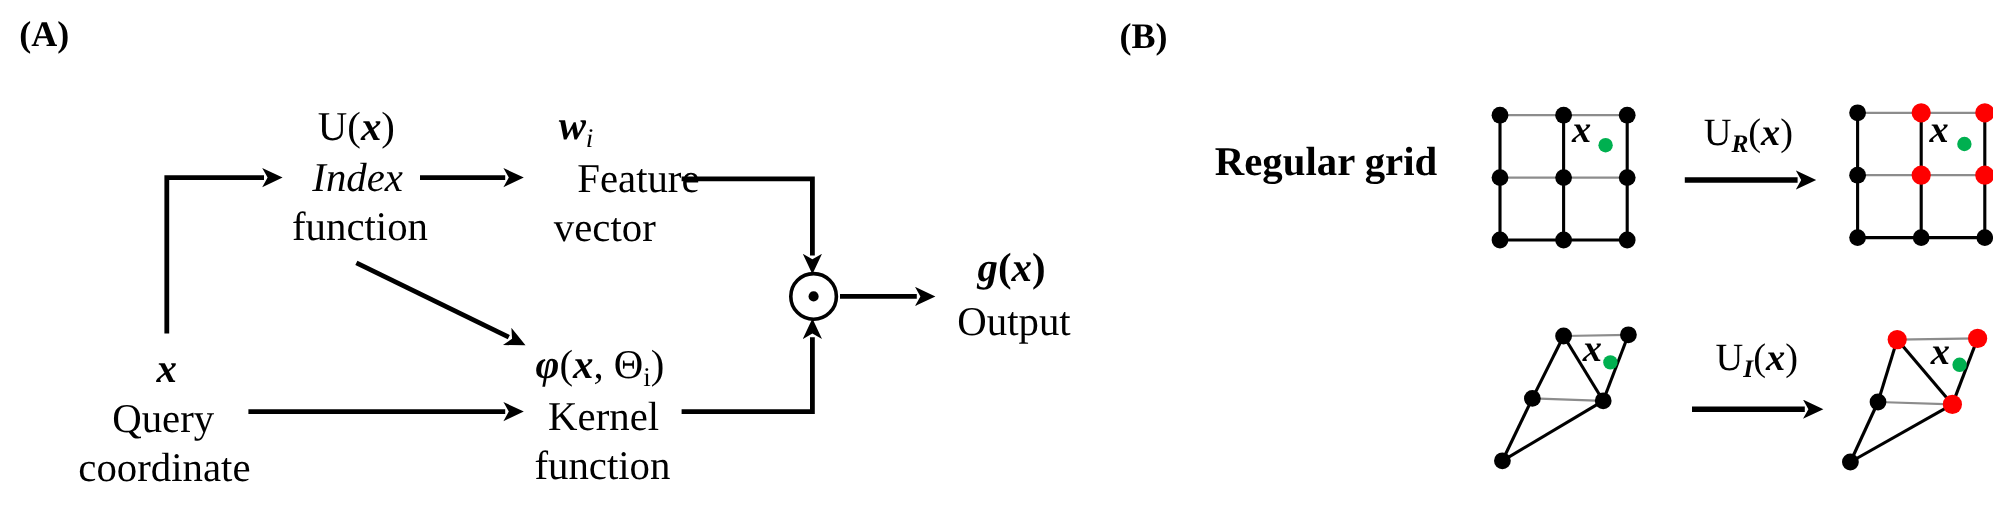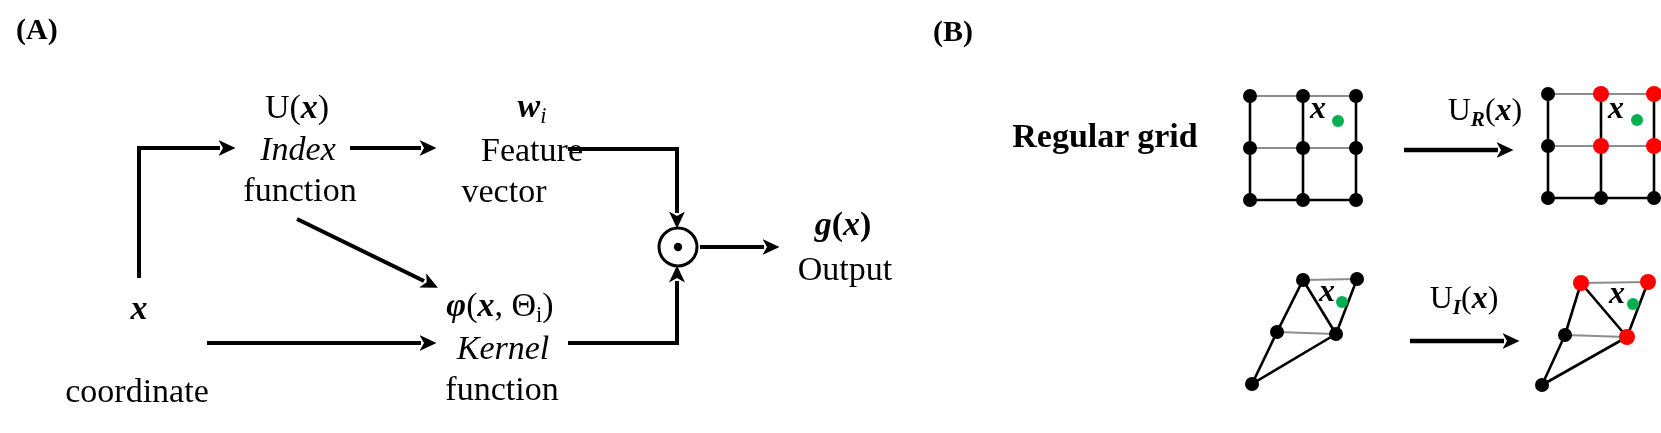--- a/index.html
+++ b/index.html
@@ -159,48 +159,49 @@
       <circle cx="1633" cy="304" r="6" fill="#00b050"></circle>
     </g>
 
     <path d="M1410,341 H1504" fill="none" stroke="#000" stroke-width="4.5" marker-end="url(#ah)"></path>
   </svg>
 
   <div class="tag" style="left:16px;top:12px;">(A)</div>
   <div class="tag" style="left:933px;top:14px;">(B)</div>
 
   <div class="t bi" style="left:139px;top:308px;">x</div>
+  <div class="t" style="left:136px;top:350px;">Query</div>
   <div class="t" style="left:137px;top:391px;font-family:Liberation Serif, serif;">coordinate</div>
 
   <div class="t" style="left:297px;top:107px;">
     <span class="rm">U(</span><span class="bi">x</span><span class="rm">)</span>
   </div>
   <div class="t" style="left:298px;top:149px;font-style:italic;">Index</div>
   <div class="t" style="left:300px;top:190px;">function</div>
 
-  <div class="t" style="left:532px;top:108px;text-align:center;">
+  <div class="t" style="left:480px;top:108px;text-align:center;">
     <span class="bi">w</span><span class="it sub">i</span>
   </div>
   <div class="t" style="left:532px;top:150px;">Feature</div>
   <div class="t" style="left:504px;top:191px;">vector</div>
 
   <div class="t" style="left:500px;top:307px;">
     <span class="bi">φ</span><span class="rm">(</span><span class="bi">x</span><span class="rm">, Θ</span><span class="rm sub">i</span><span class="rm">)</span>
   </div>
-  <div class="t" style="left:503px;top:348px;font-style:italic;">Kernel</div>
+  <div class="t" style="left:503px;top:348px;">Kernel</div>
   <div class="t" style="left:502px;top:389px;">function</div>
 
   <div class="t" style="left:843px;top:224px;">
     <span class="bi">g</span><span class="b">(</span><span class="bi">x</span><span class="b">)</span>
   </div>
   <div class="t" style="left:845px;top:269px;">Output</div>
 
   <div class="t rowlabel" style="left:1105px;top:136px;font-weight:bold;">Regular grid</div>
 
-  <div class="t oplabel" style="left:1457px;top:112px;margin-left:28px;">
+  <div class="t oplabel" style="left:1457px;top:112px;">
     <span class="rm">U</span><span class="bi sub">R</span><span class="rm">(</span><span class="bi">x</span><span class="rm">)</span>
   </div>
 
   <div class="t oplabel" style="left:1464px;top:300px;">
     <span class="rm">U</span><span class="bi sub">I</span><span class="rm">(</span><span class="bi">x</span><span class="rm">)</span>
   </div>
 
   <div class="t gridx" style="left:1318px;top:107px;">x</div>
   <div class="t gridx" style="left:1616px;top:107px;">x</div>
   <div class="t gridx" style="left:1327px;top:290px;">x</div>

